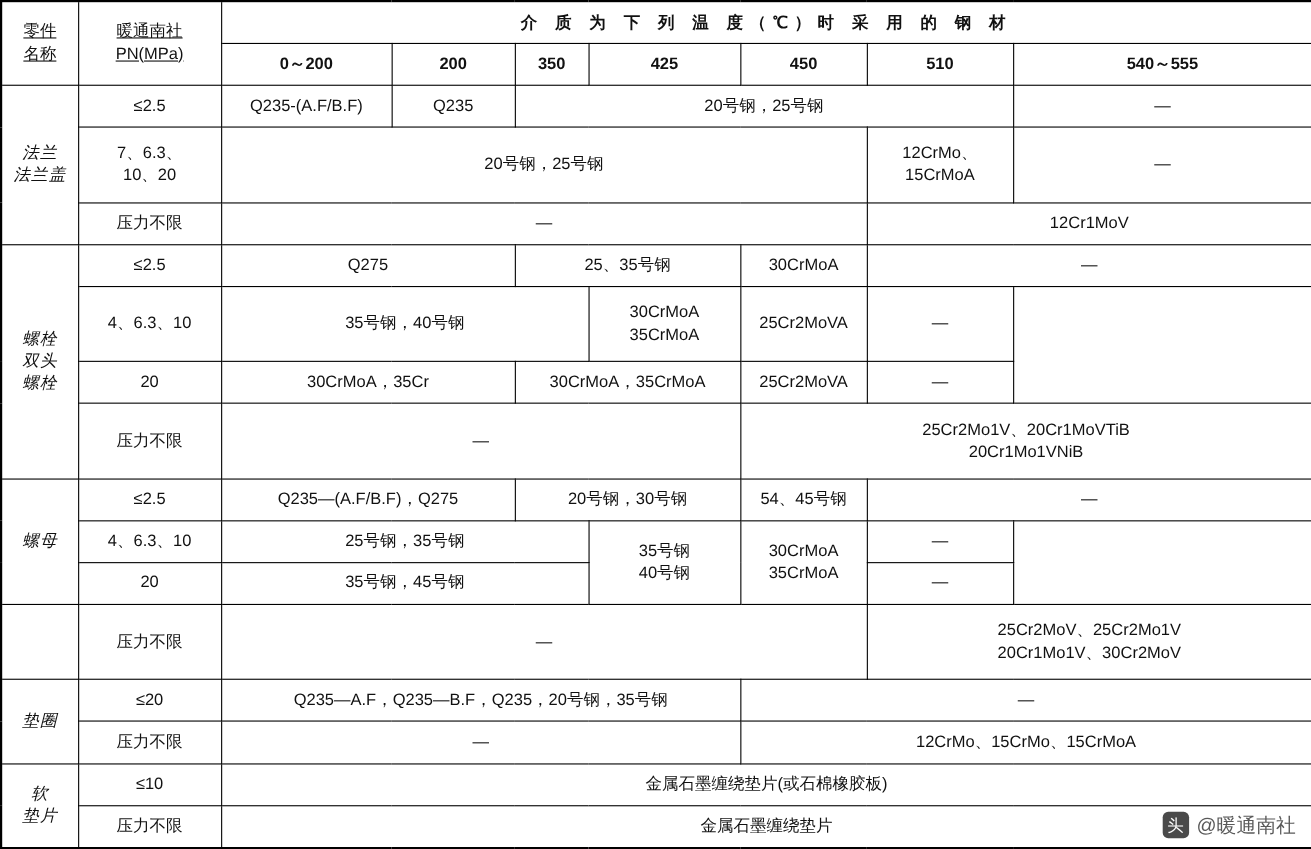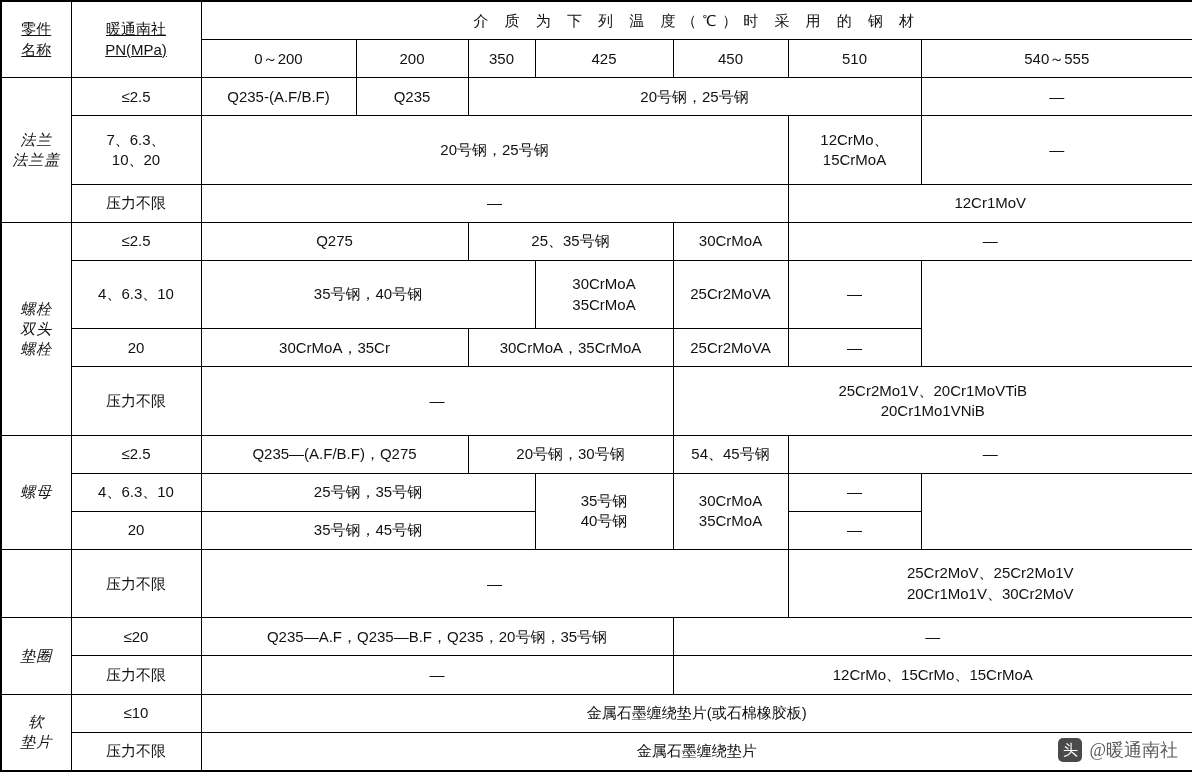--- a/index.html
+++ b/index.html
@@ -29,29 +29,30 @@
     line-height: 1.35;
     padding: 2px 3px;
     font-family: "Liberation Sans", sans-serif;
   }
   .outer-border {
     border: 2px solid #000;
   }
   .hdr-title {
     font-size: 19px;
     letter-spacing: 6px;
-    font-weight: 400;
+    font-weight: 700;
   }
   .corner {
     font-size: 16px;
     line-height: 1.4;
     text-decoration: underline;
   }
   .colhdr {
     font-size: 15px;
+    font-weight: bold;
   }
   .rowgrp {
     font-size: 16px;
     line-height: 1.45;
     letter-spacing: 1px;
     font-style: italic;
   }
   .small {
     font-size: 14px;
   }
@@ -88,21 +89,21 @@
     border-radius: 5px;
     background: #2b2b2b;
     color: #fff;
     font-size: 15px;
     display: flex;
     align-items: center;
     justify-content: center;
     font-family: "DejaVu Sans", sans-serif;
   }
   .wm-at {
-    font-family: Liberation Serif, serif;
+    font-family: Liberation Sans, sans-serif;
     font-size: 18px;
   }
 </style>
 </head>
 <body>
 
 <table class="spec outer-border">
   <colgroup>
     <col style="width:70px">
     <col style="width:130px">

